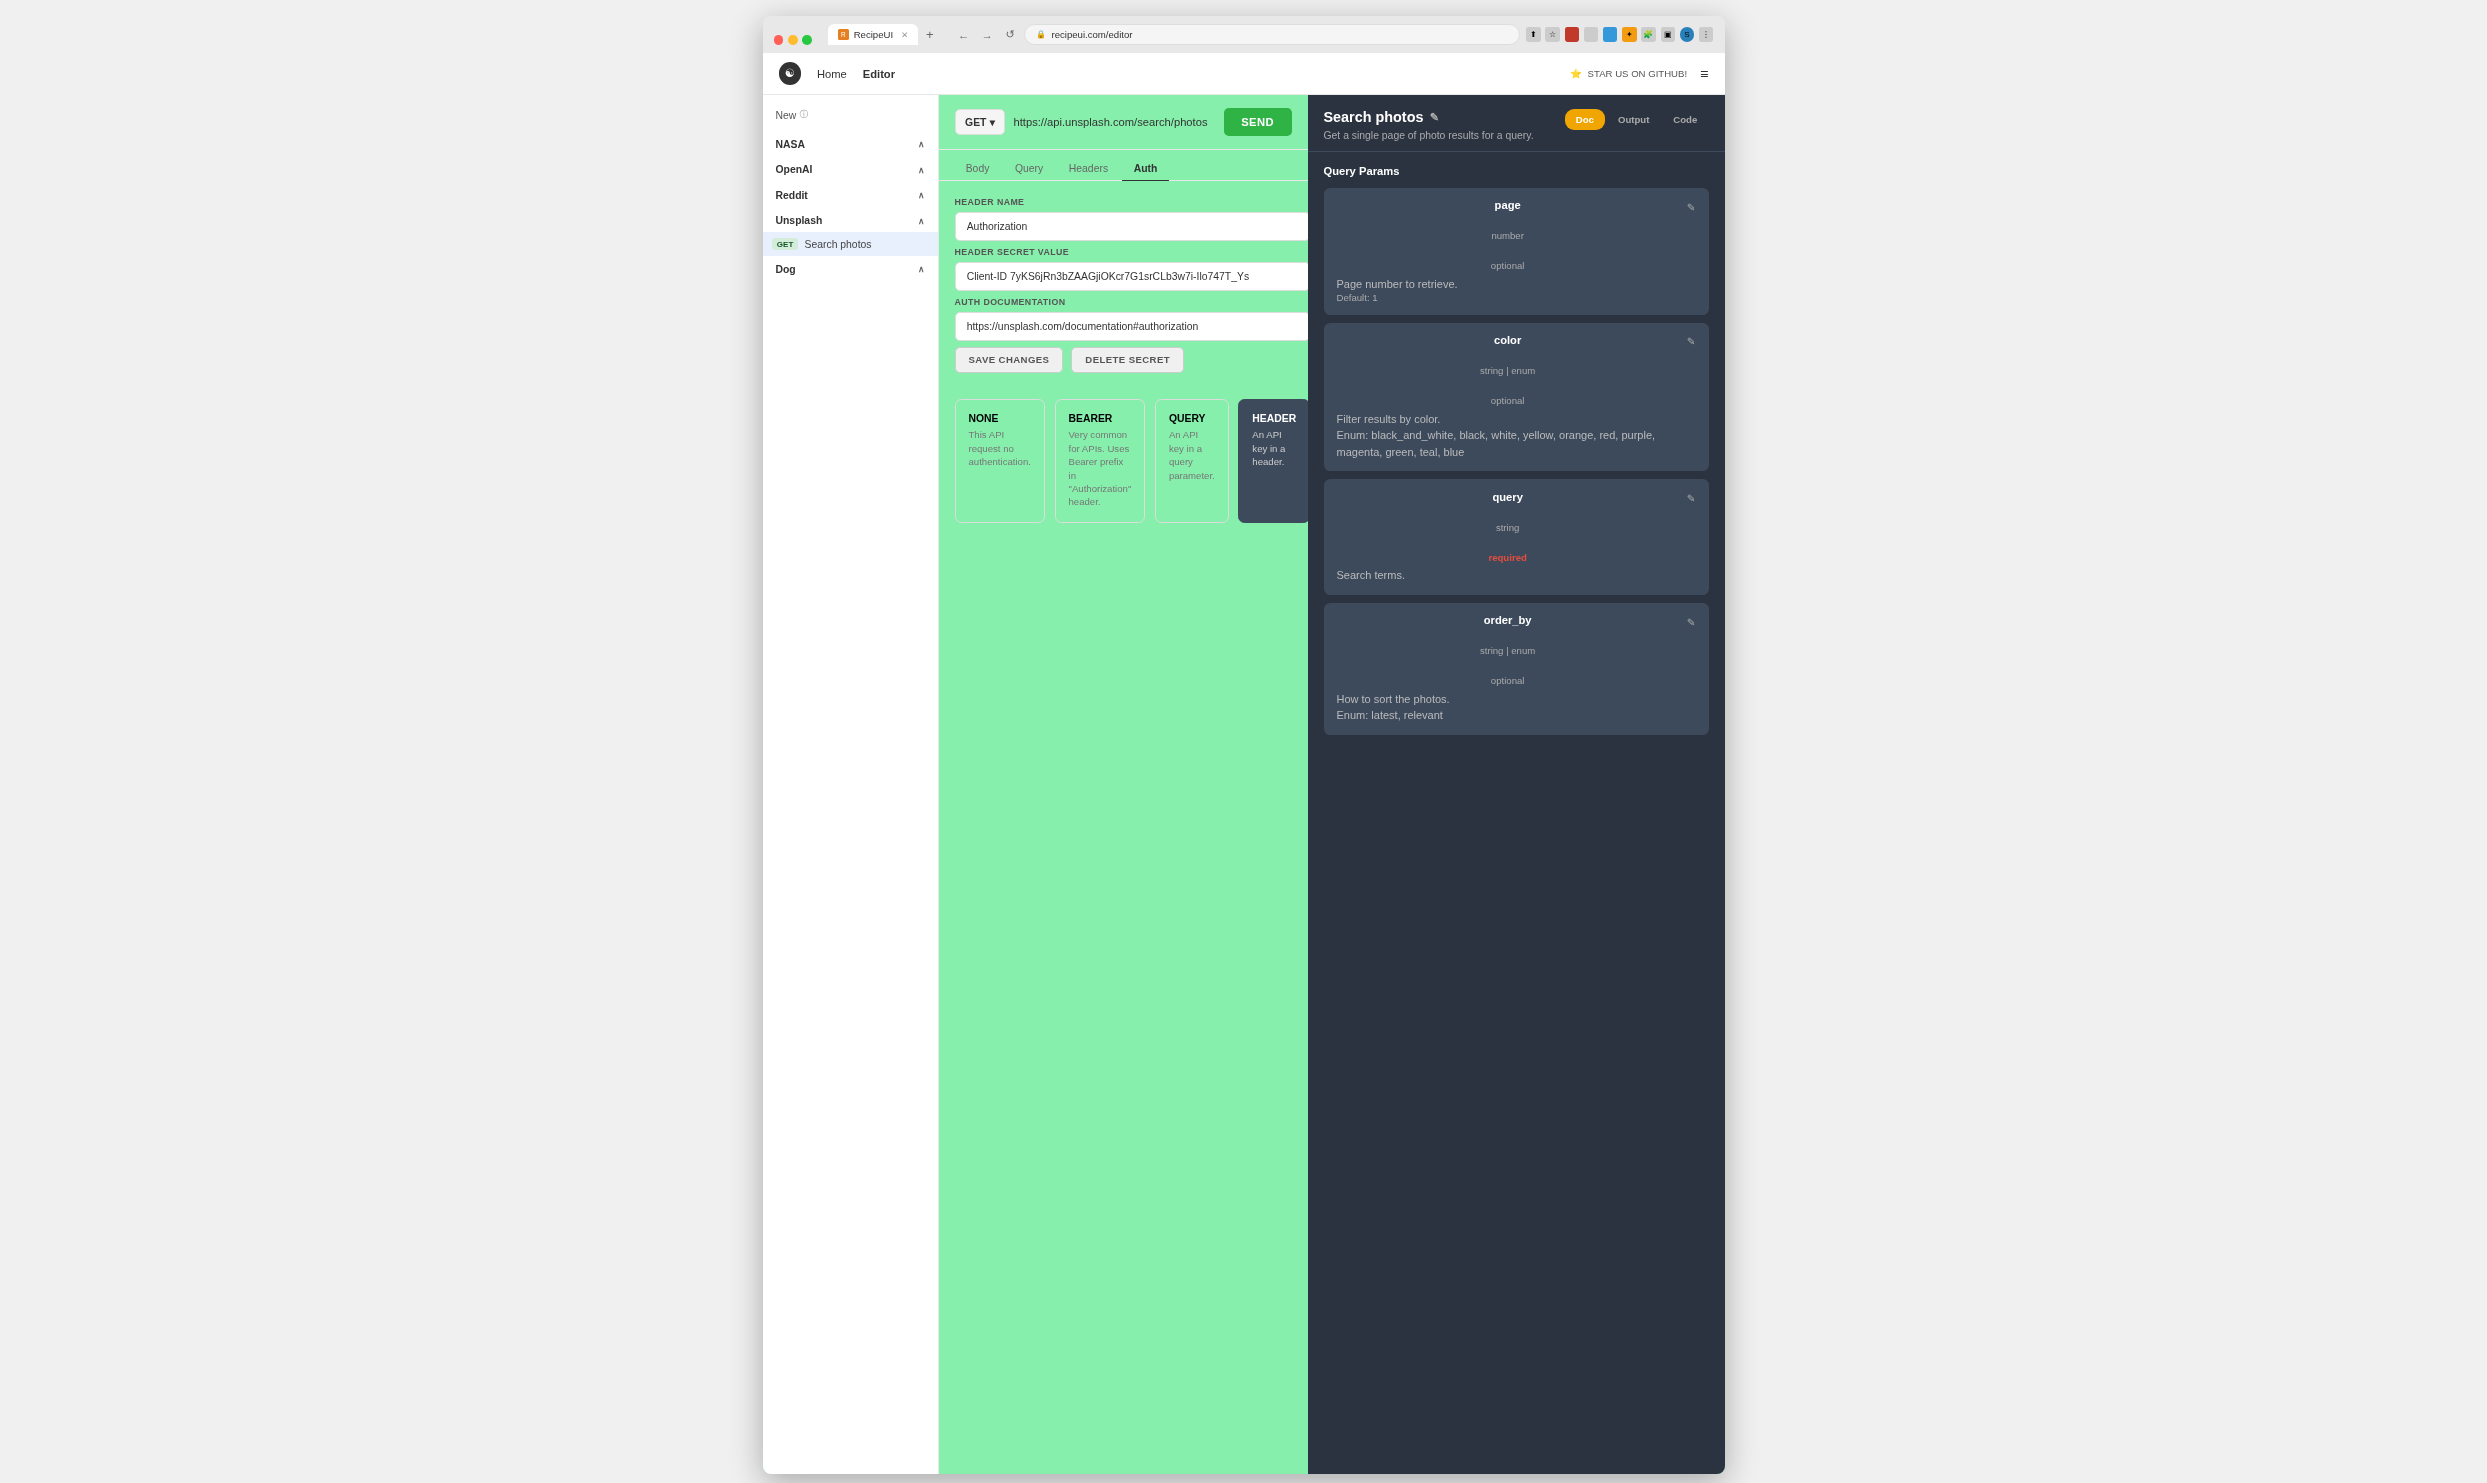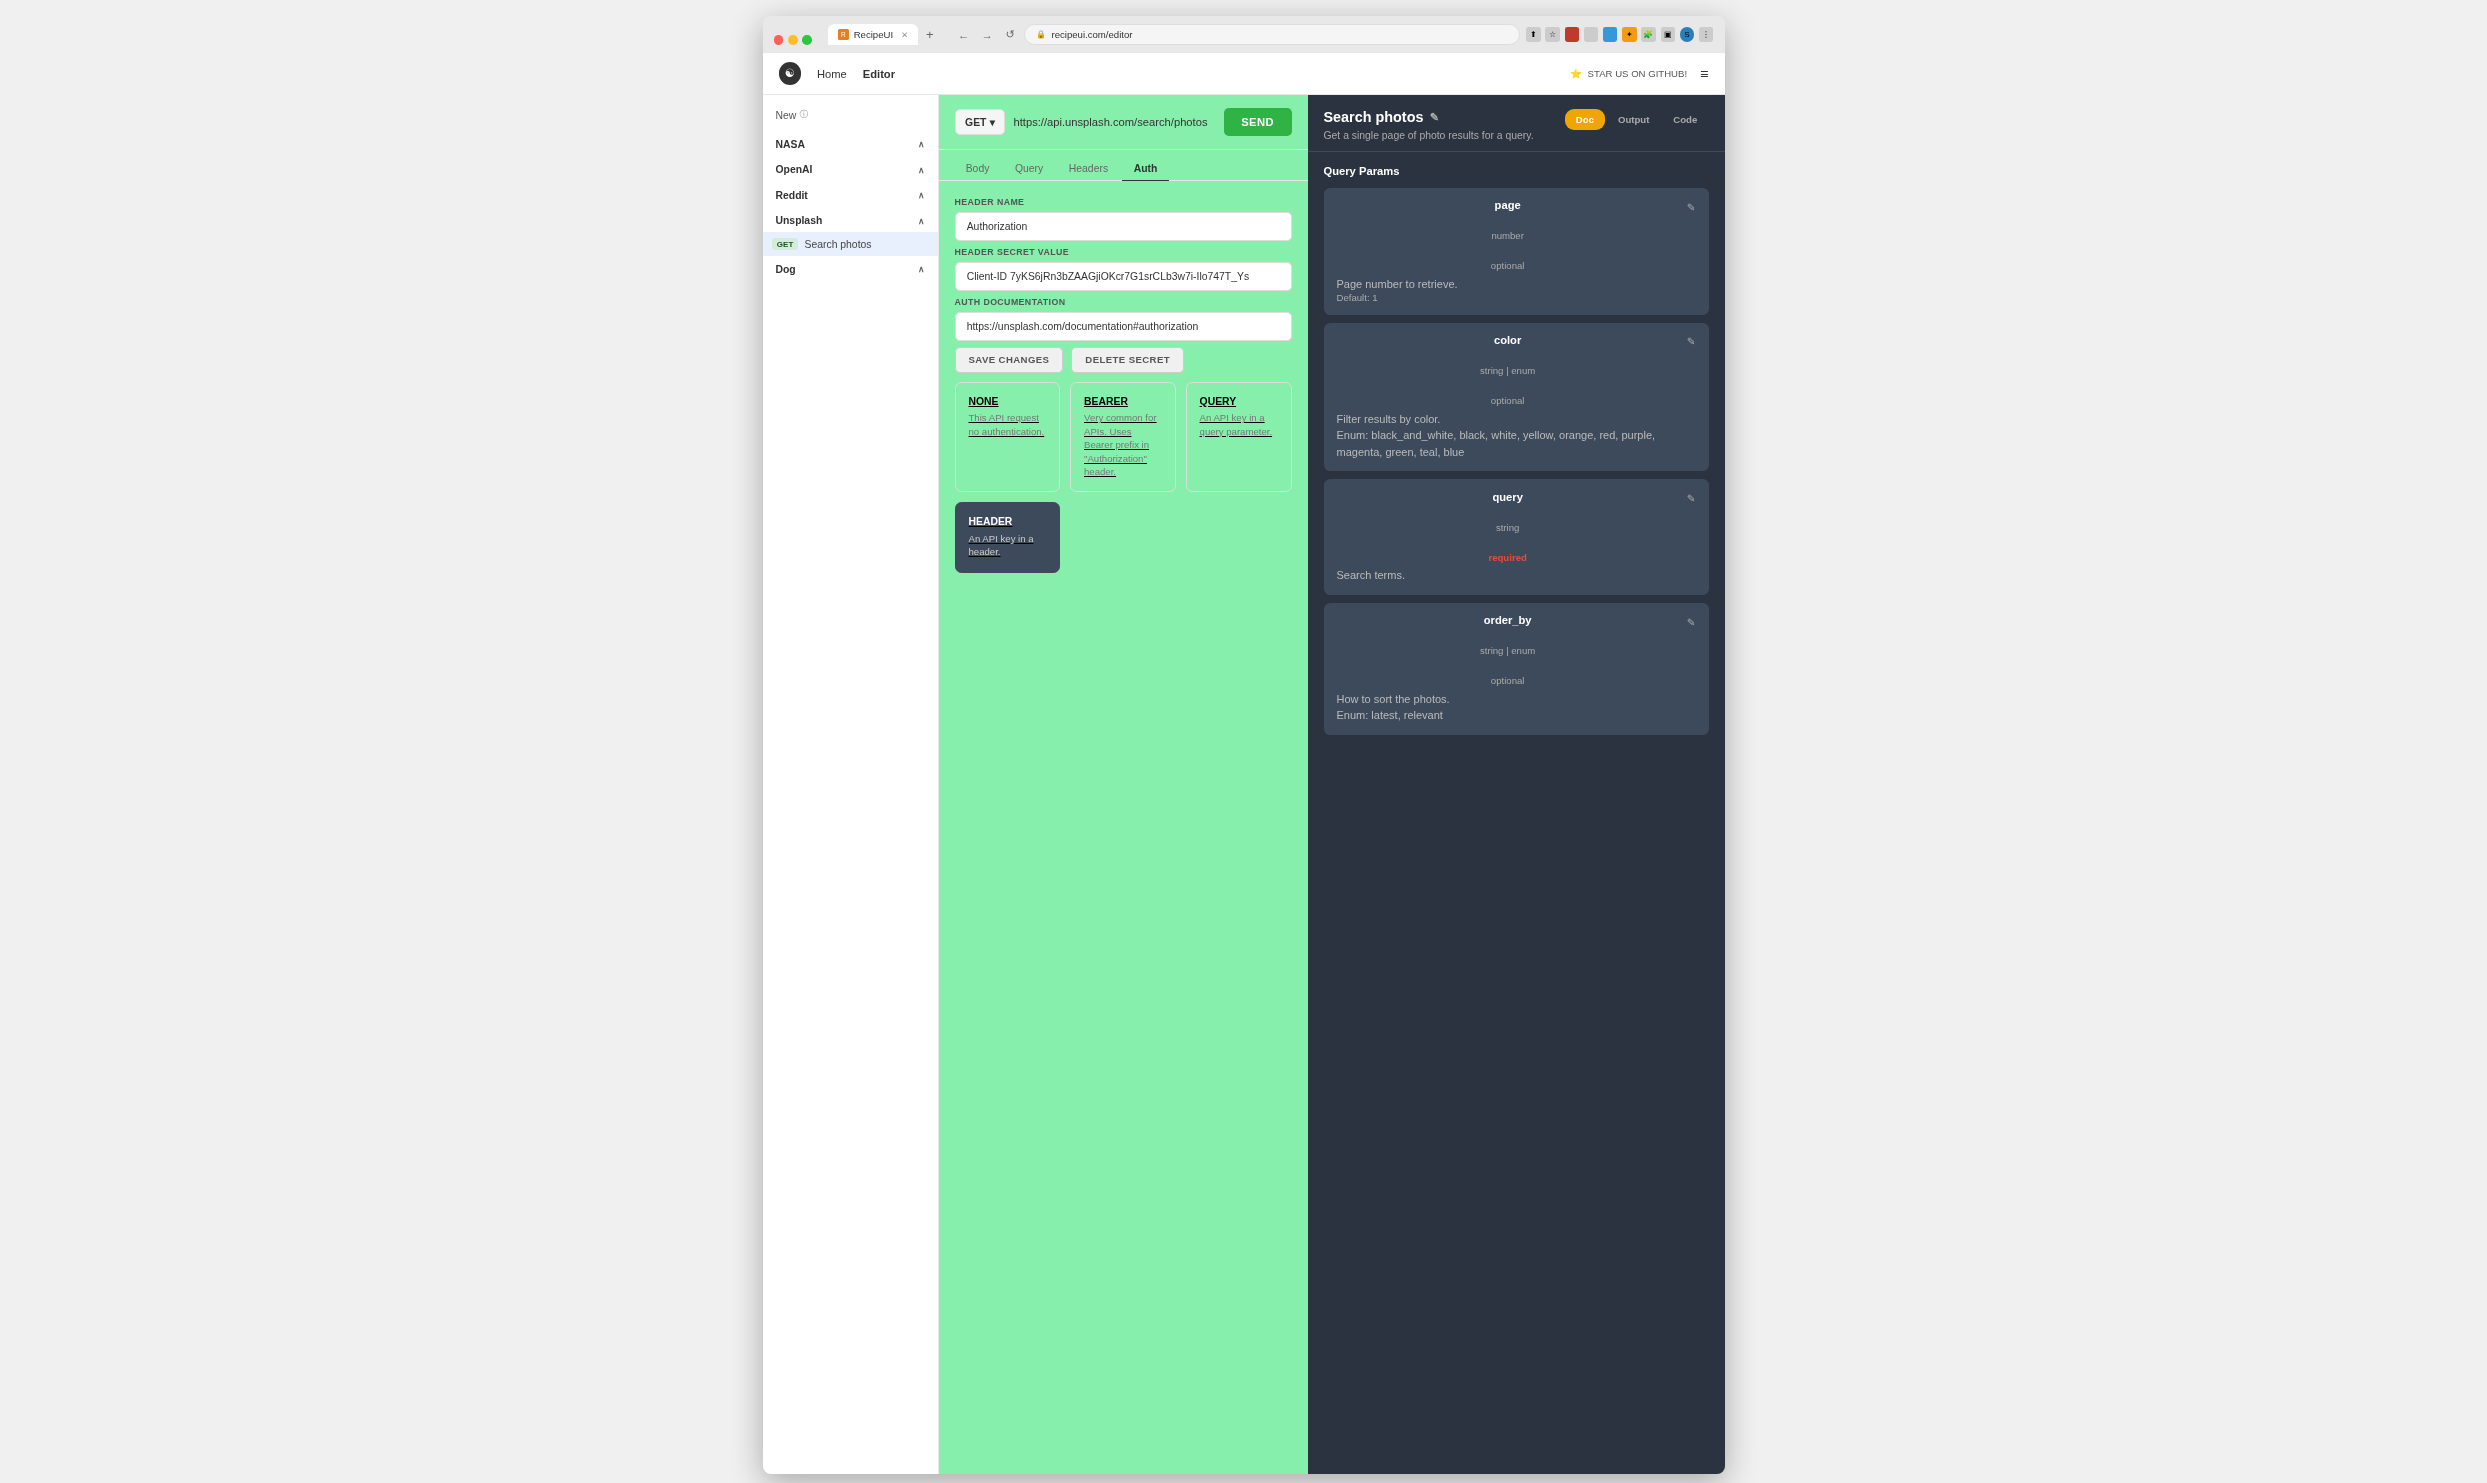--- a/index.html
+++ b/index.html
@@ -365,24 +365,23 @@
       font-size: 9.6px;
       font-weight: 700;
       color: #555;
       cursor: pointer;
       letter-spacing: 0.4px;
     }
 
     
     .auth-cards {
       display: grid;
-      grid-template-columns: 1fr 1fr 1fr;
+      grid-template-columns: 1fr 1fr 1fr 1fr;
       gap: 9.6px;
-      margin-top: 3px;
-      text-decoration: underline;
+      margin-top: 20px;
     }
     .auth-card {
       border: 0.8px solid #ddd;
       border-radius: 6.4px;
       padding: 13px;
       cursor: pointer;
     }
     .auth-card.active {
       background: #3d4a5c;
       border-color: #3d4a5c;

